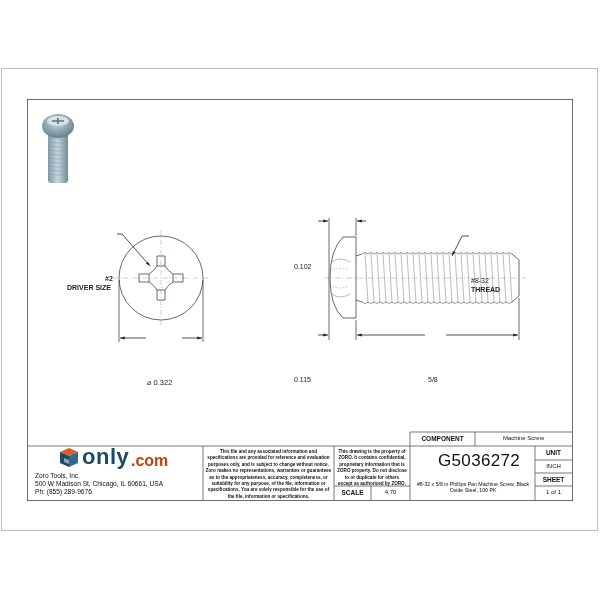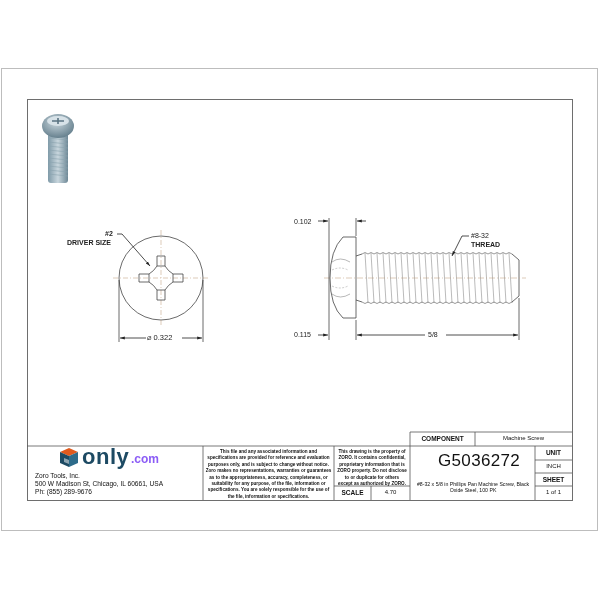--- a/index.html
+++ b/index.html
@@ -1,21 +1,21 @@
 <!DOCTYPE html>
 <html><head>
 <meta charset="utf-8">
 <style>
   html, body { margin:0; padding:0; background:#ffffff; }
   body { width:600px; height:600px; position:relative; overflow:hidden; font-family:"Liberation Sans", sans-serif; color:#111; }
   .abs { position:absolute; }
   .outer-frame { left:1px; top:68px; width:597px; height:463px; border:1px solid #bdbdbd; box-sizing:border-box; }
   .inner-frame { left:27px; top:99px; width:546px; height:402px; border:1px solid #6e6e6e; box-sizing:border-box; }
   svg.drawing { position:absolute; left:0; top:0; }
-  .lbl { position:absolute; font-size:7px; font-weight:bold; color:#222; line-height:8px; white-space:nowrap; }
+  .lbl { position:absolute; font-size:7px; font-weight:bold; color:#222; line-height:8px; white-space:nowrap;margin-top:45px; }
   .tb-text { position:absolute; font-size:4.6px; line-height:6.4px; text-align:center; color:#111; font-weight:bold; }
   .tb-cell-lbl { position:absolute; font-size:6.5px; font-weight:bold; text-align:center; color:#111; }
   .tb-cell-val { position:absolute; font-size:6px; text-align:center; color:#111; }
   .logo-text { position:absolute; font-weight:bold; color:#1d4a63; }
   .addr { position:absolute; font-size:6.6px; line-height:8px; color:#111; white-space:nowrap; }
   .part-no { position:absolute; font-size:17px; text-align:center; color:#111; letter-spacing:0.3px; }
 </style>
 </head>
 <body>
 
@@ -161,21 +161,21 @@
 <div class="lbl" style="left:67px; top:239px;">DRIVER SIZE</div>
 <div class="lbl" style="left:147px; top:334px; font-weight:normal; font-size:7.5px;">⌀ 0.322</div>
 
 <div class="lbl" style="left:294px; top:218px; font-weight:normal;">0.102</div>
 <div class="lbl" style="left:294px; top:331px; font-weight:normal;">0.115</div>
 <div class="lbl" style="left:428px; top:331px; font-weight:normal;">5/8</div>
 <div class="lbl" style="left:471px; top:232px; font-weight:normal;">#8-32</div>
 <div class="lbl" style="left:471px; top:241px;">THREAD</div>
 
 <div class="logo-text" style="left:82px; top:444px; font-size:22px; letter-spacing:0.5px;">only</div>
-<div class="logo-text" style="left:131px; top:452px; font-size:12px; color:#8b5cf6;">.com</div>
+<div class="logo-text" style="left:131px; top:452px; font-size:16px; color:#c2410c;">.com</div>
 <div class="addr" style="left:35px; top:472px;">Zoro Tools, Inc.</div>
 <div class="addr" style="left:35px; top:480px;">500 W Madison St, Chicago, IL 60661, USA</div>
 <div class="addr" style="left:35px; top:488px;">Ph: (855) 289-9676</div>
 
 <div class="tb-text" style="left:205px; top:449px; width:127px;">This file and any associated information and specifications are provided for reference and evaluation purposes only, and is subject to change without notice. Zoro makes no representations, warranties or guarantees as to the appropriateness, accuracy, completeness, or suitability for any purpose, of the file, information or specifications. You are solely responsible for the use of the file, information or specifications.</div>
 
 <div class="tb-text" style="left:337px; top:449px; width:70px;">This drawing is the property of ZORO. It contains confidential, proprietary information that is ZORO property. Do not disclose to or duplicate for others except as authorized by ZORO.</div>
 
 <div class="tb-cell-lbl" style="left:334px; top:489px; width:37px;">SCALE</div>
 <div class="tb-cell-val" style="left:371px; top:489px; width:39px;">4.70</div>

